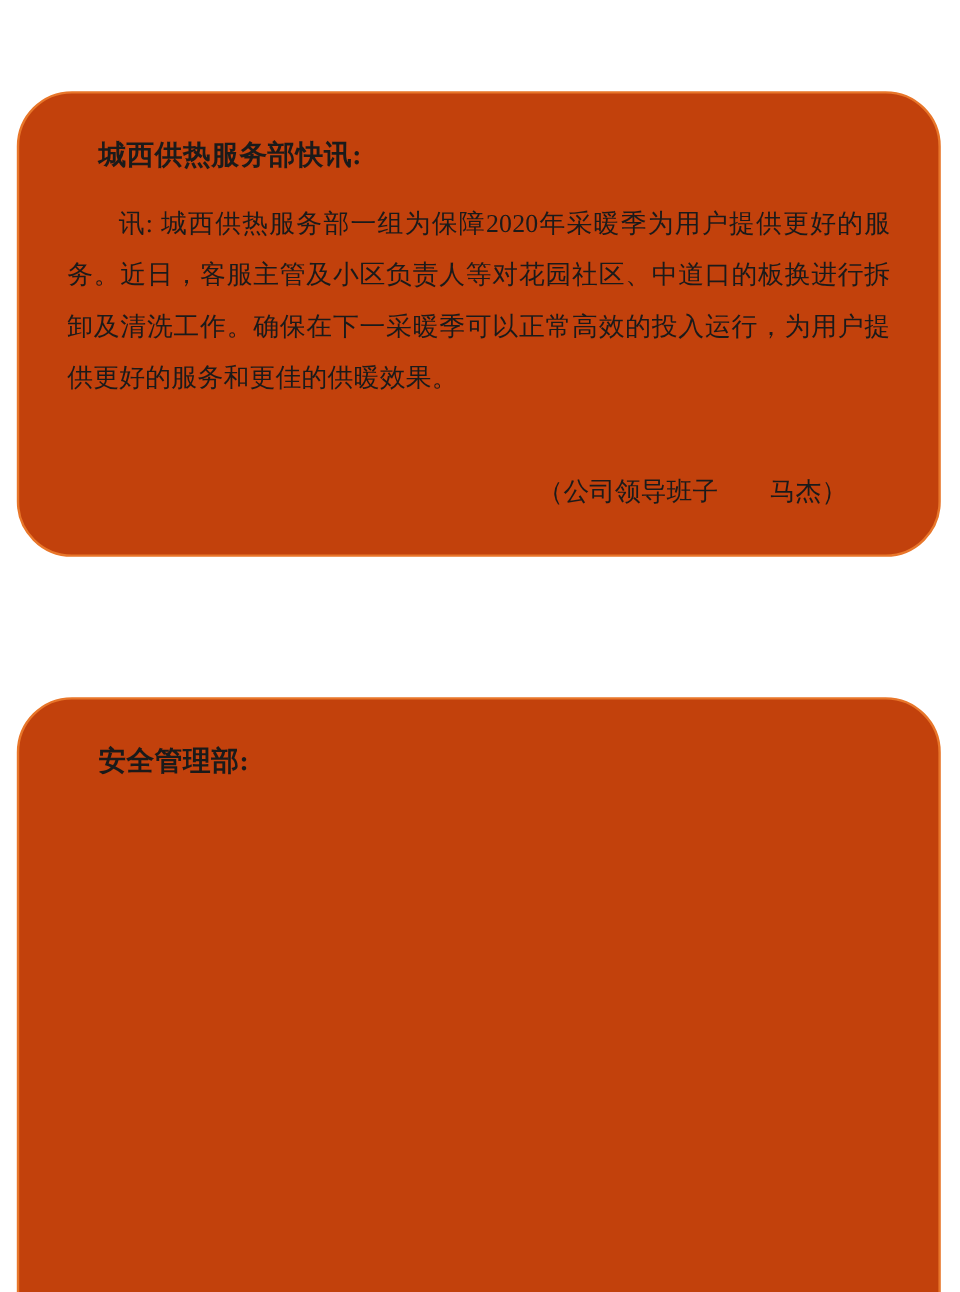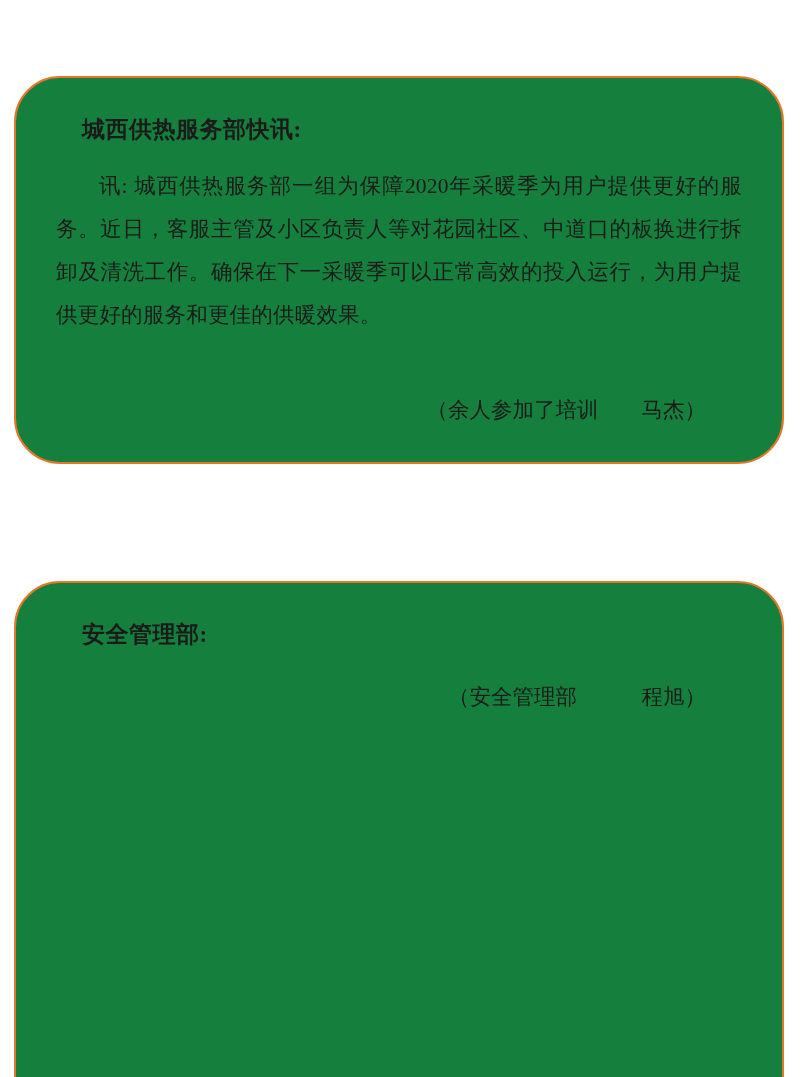--- a/index.html
+++ b/index.html
@@ -22,21 +22,21 @@
     padding: 0;
   }
 
   .news-card {
     position: absolute;
     left: 14px;
     width: 770px;
     box-sizing: border-box;
     border: 2px solid #e8762a;
     border-radius: 46px;
-    background: #15803d;
+    background: #c2410c;
     padding: 34px 40px 26px 40px;
   }
 
   #card-1 { top: 76px; height: 388px; }
   #card-2 { top: 533px; height: 592px; margin-top: 48px; }
 
   .card-title {
     font-size: 23px;
     font-weight: bold;
     letter-spacing: 0.5px;
@@ -68,21 +68,20 @@
   #card-2 .card-signature { margin-top: 22px; }
 </style>
 </head>
 <body>
 
 <div class="page">
 
   <section class="news-card" id="card-1">
     <h2 class="card-title">城西供热服务部快讯:</h2>
     <p class="card-body">讯: 城西供热服务部一组为保障2020年采暖季为用户提供更好的服务。近日，客服主管及小区负责人等对花园社区、中道口的板换进行拆卸及清洗工作。确保在下一采暖季可以正常高效的投入运行，为用户提供更好的服务和更佳的供暖效果。</p>
-    <div class="card-signature">（余人参加了培训　　马杰）</div>
+    <div class="card-signature">（公司领导班子　　马杰）</div>
   </section>
 
   <section class="news-card" id="card-2">
     <h2 class="card-title">安全管理部:</h2>
-    <div class="card-signature">（安全管理部　　　程旭）</div>
   </section>
 
 </div>
 
 </body></html>

